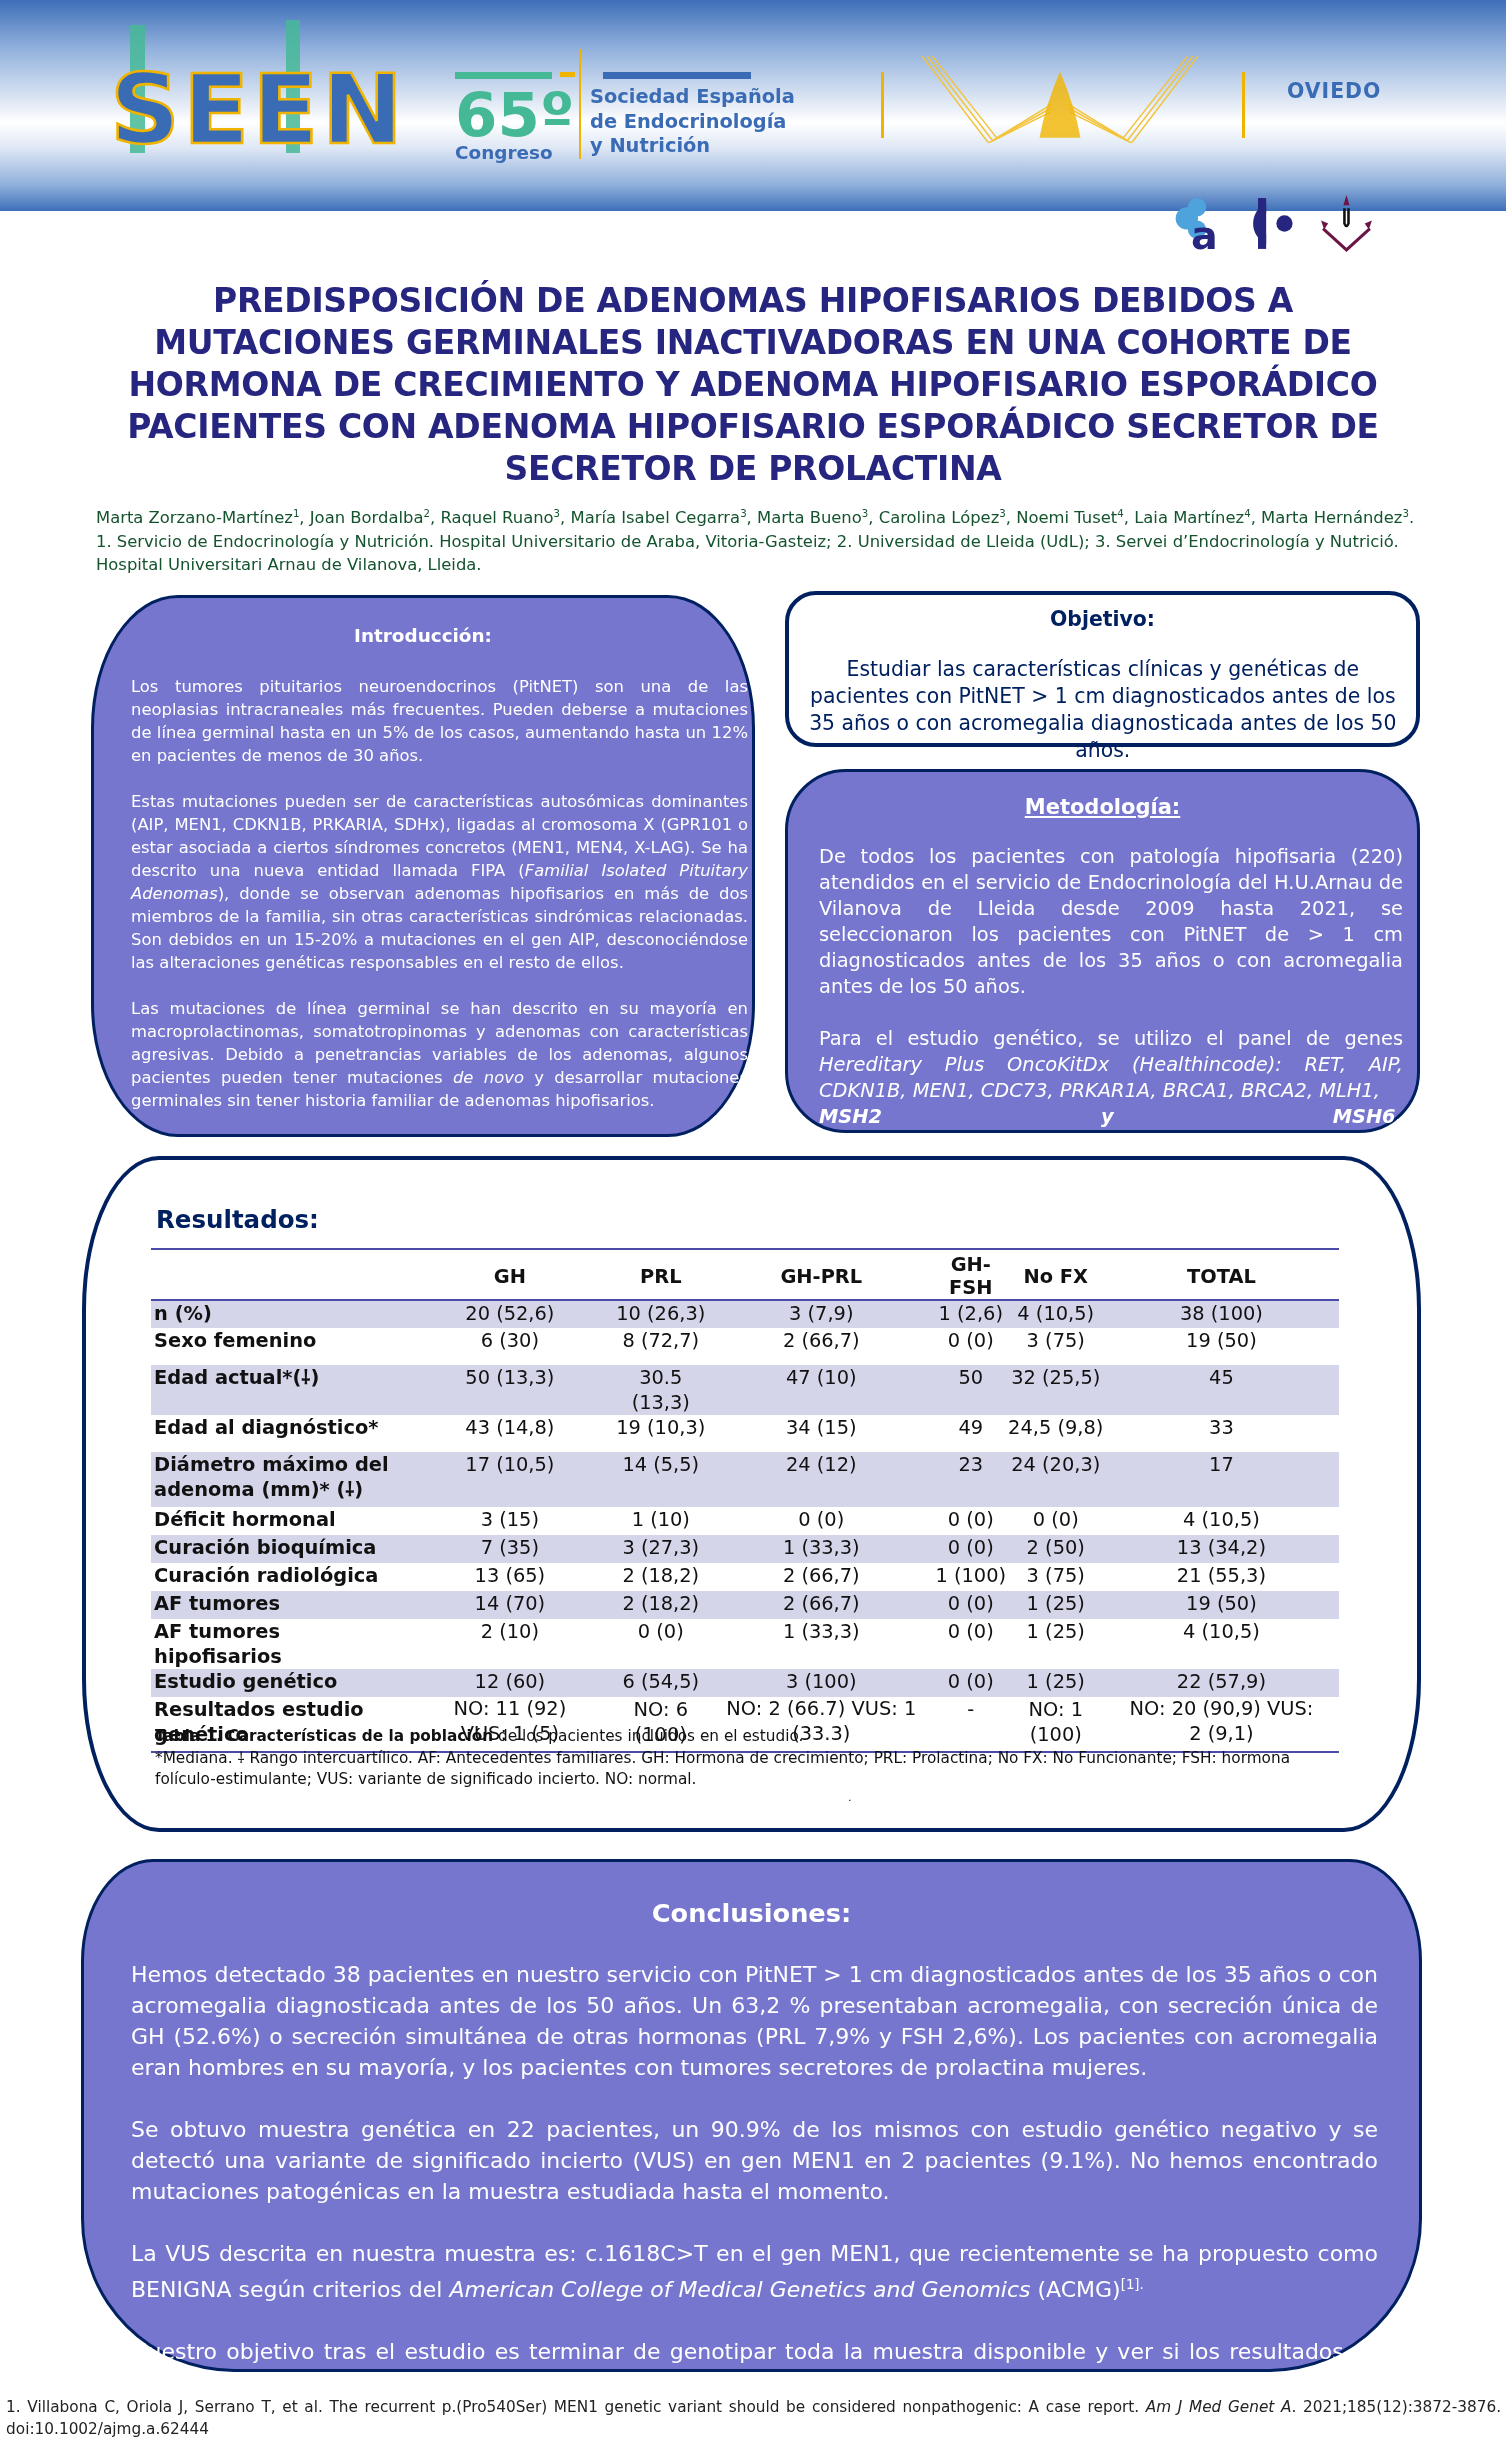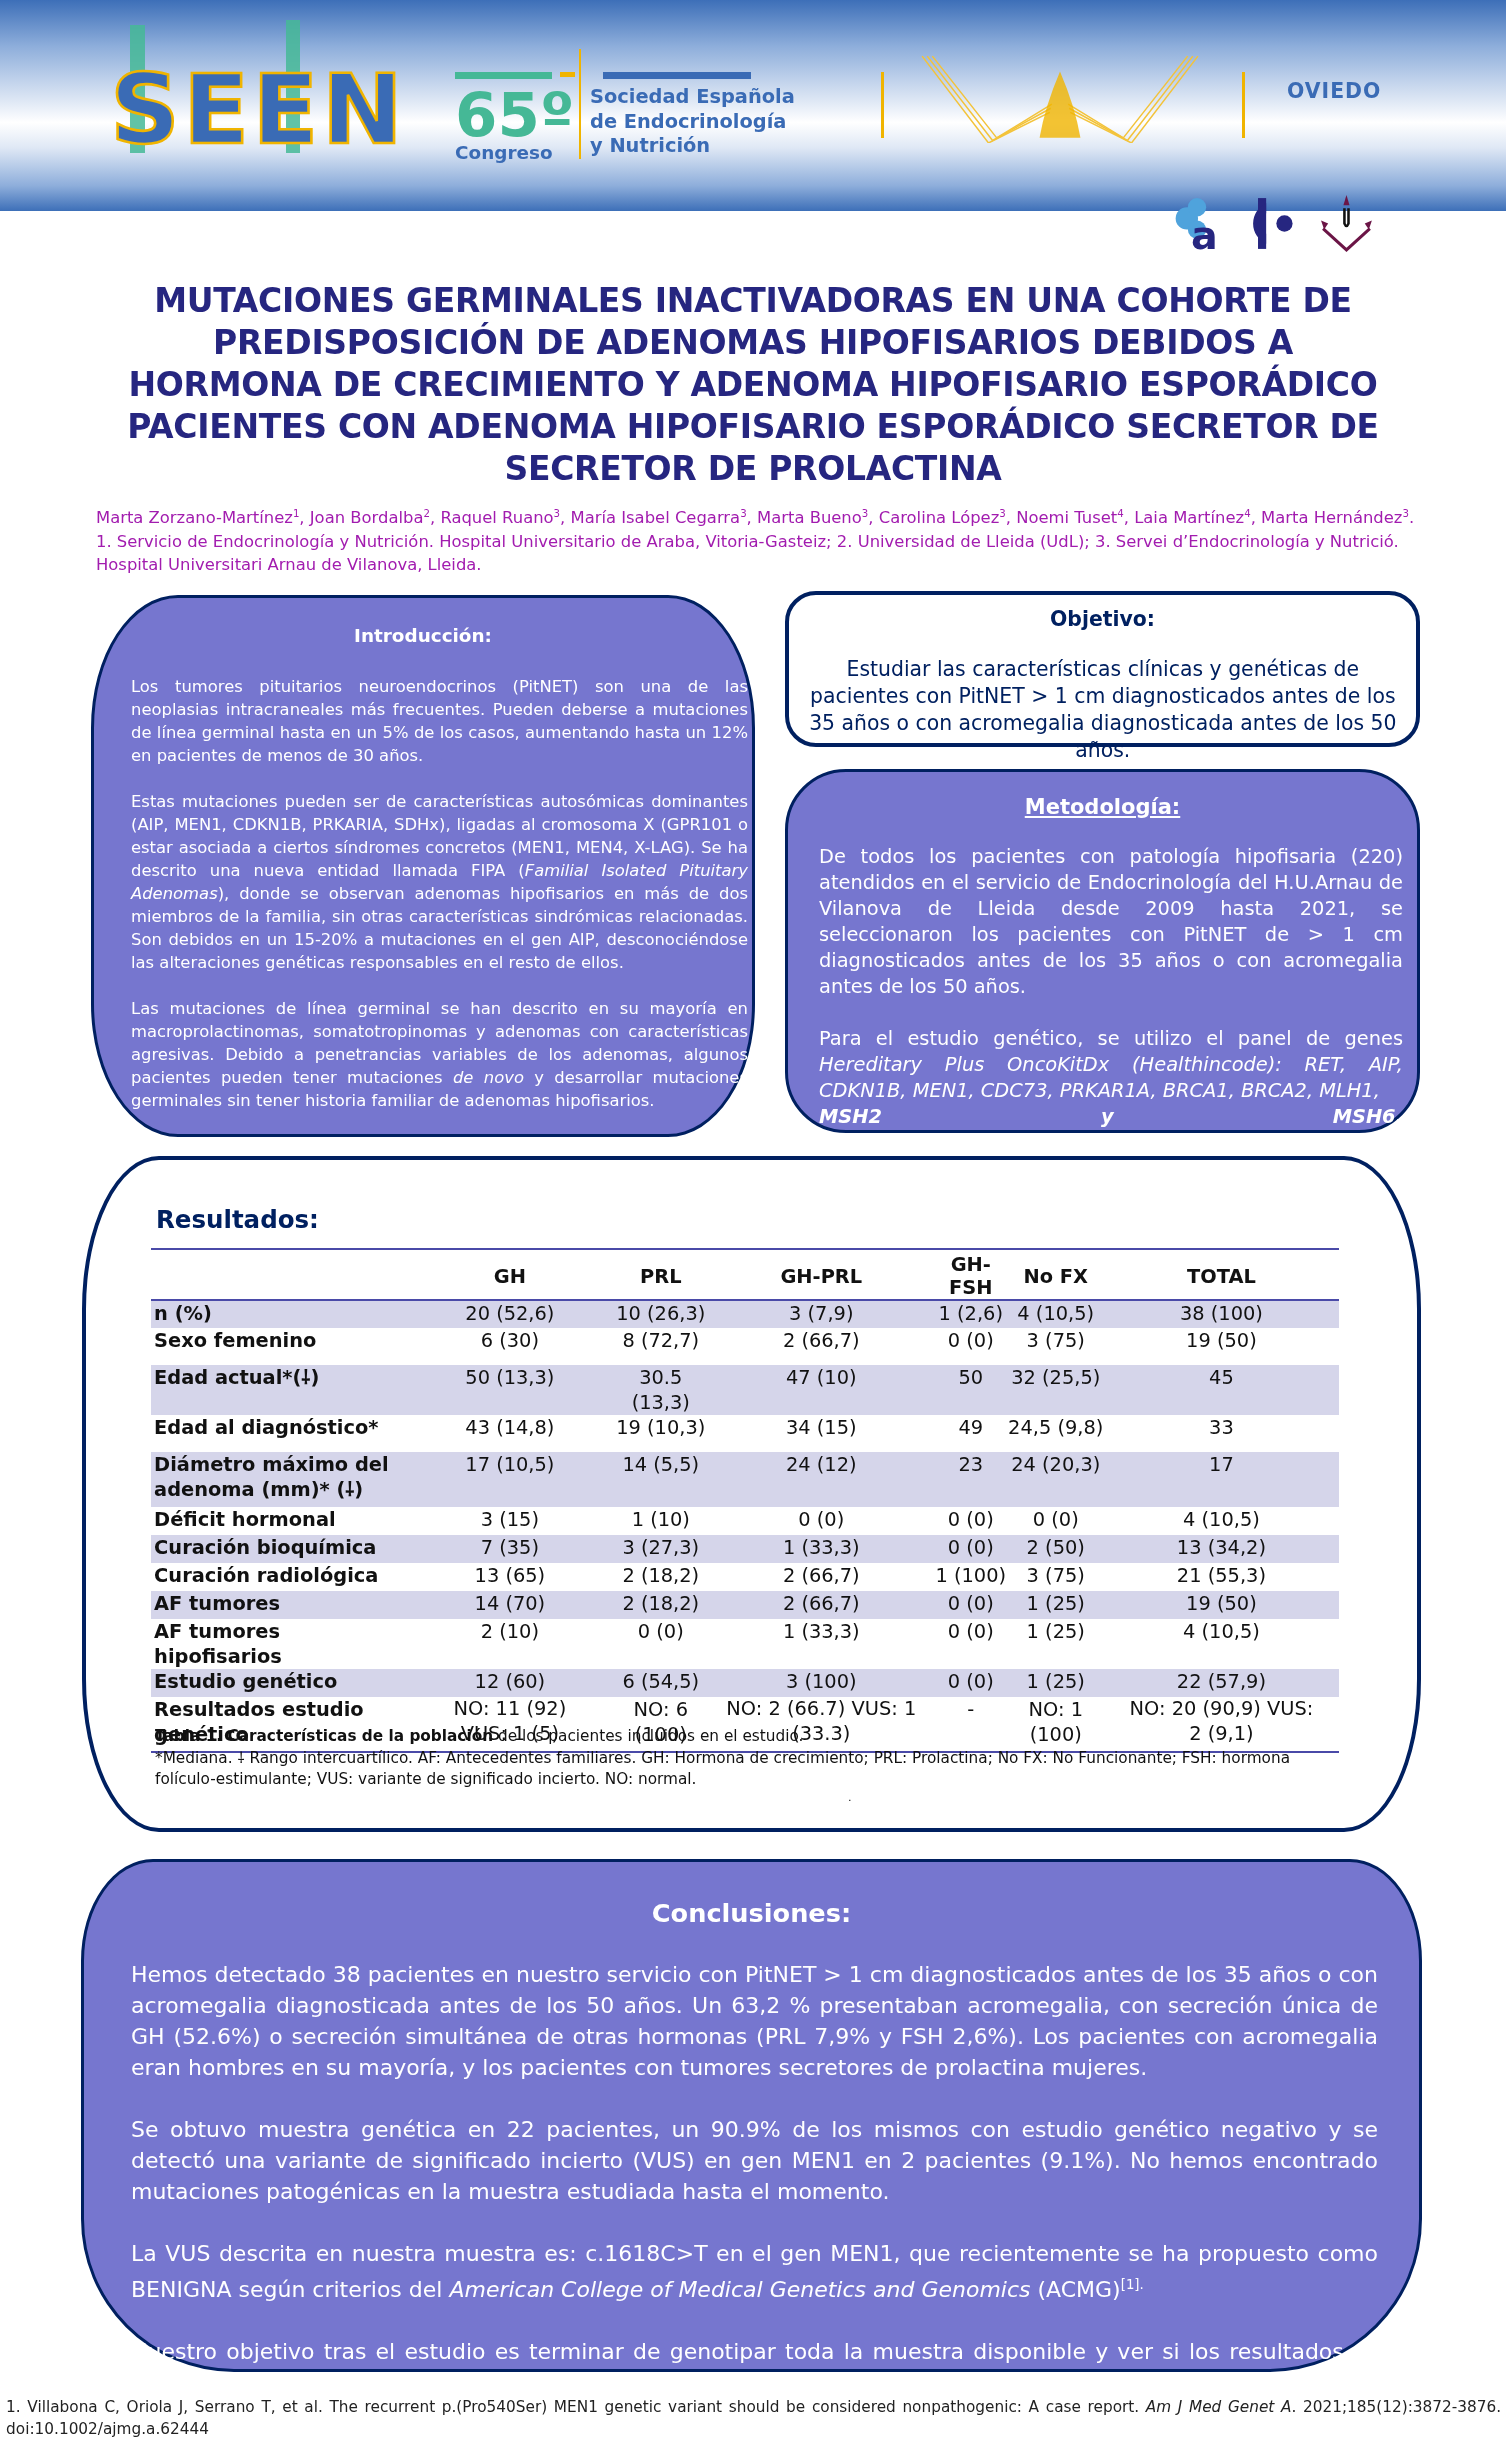--- a/index.html
+++ b/index.html
@@ -31,21 +31,21 @@
 
   
   .inst-logos { position: absolute; left: 1175px; top: 193px; width: 225px; height: 61px; }
 
   
   .title {
     position: absolute; left: 102px; top: 280px; width: 1302px; text-align: center;
     font-family: "DejaVu Sans", sans-serif; font-weight: bold; font-size: 33px; line-height: 42px;
     color: #262680; letter-spacing: -0.3px;
   }
-  .authors { position: absolute; left: 96px; top: 502px; width: 1329px; font-size: 16.4px; line-height: 23.5px; color: #a21caf; }
+  .authors { position: absolute; left: 96px; top: 502px; width: 1329px; font-size: 16.4px; line-height: 23.5px; color: #14532d; }
   .authors sup { font-size: 10.2px; }
 
   
   .box { position: absolute; border: 3.6px solid #002060; }
   .box.purple { background: #7676cf; color: #fff; }
   .box.white { background: #fff; color: #002060; }
   .box-heading { text-align: center; font-weight: bold; }
   .box-text { text-align: justify; }
 
   .intro { left: 91px; top: 595px; width: 664px; height: 542px; border-radius: 87px 87px 87px 87px / 133px 133px 133px 133px; border-width: 3.1px; }
@@ -143,22 +143,22 @@
   <g>
     <path d="M330 24 L336 4 L342 24 Z" fill="#6b1546"></path>
     <path d="M332 30 L332 60 Q336 70 340 60 L340 30" fill="none" stroke="#111" stroke-width="5"></path>
     <path d="M290 70 L336 112 L382 70" fill="none" stroke="#6b1546" stroke-width="6"></path>
     <path d="M286 54 L300 60 L292 72 Z" fill="#6b1546"></path>
     <path d="M386 54 L372 60 L380 72 Z" fill="#6b1546"></path>
   </g>
 </svg>
 
 <div class="title">
+  <div>PREDISPOSICIÓN DE ADENOMAS HIPOFISARIOS DEBIDOS A</div>
   <div>MUTACIONES GERMINALES INACTIVADORAS EN UNA COHORTE DE</div>
-  <div>PREDISPOSICIÓN DE ADENOMAS HIPOFISARIOS DEBIDOS A</div>
   <div>HORMONA DE CRECIMIENTO Y ADENOMA HIPOFISARIO ESPORÁDICO</div>
   <div>PACIENTES CON ADENOMA HIPOFISARIO ESPORÁDICO SECRETOR DE</div>
   <div>SECRETOR DE PROLACTINA</div>
 </div>
 
 <div class="authors">
   <div>
     <span>Marta Zorzano-Martínez</span><sup>1</sup><span>, </span>
     <span>Joan Bordalba</span><sup>2</sup><span>, </span>
     <span>Raquel Ruano</span><sup>3</sup><span>, </span>

